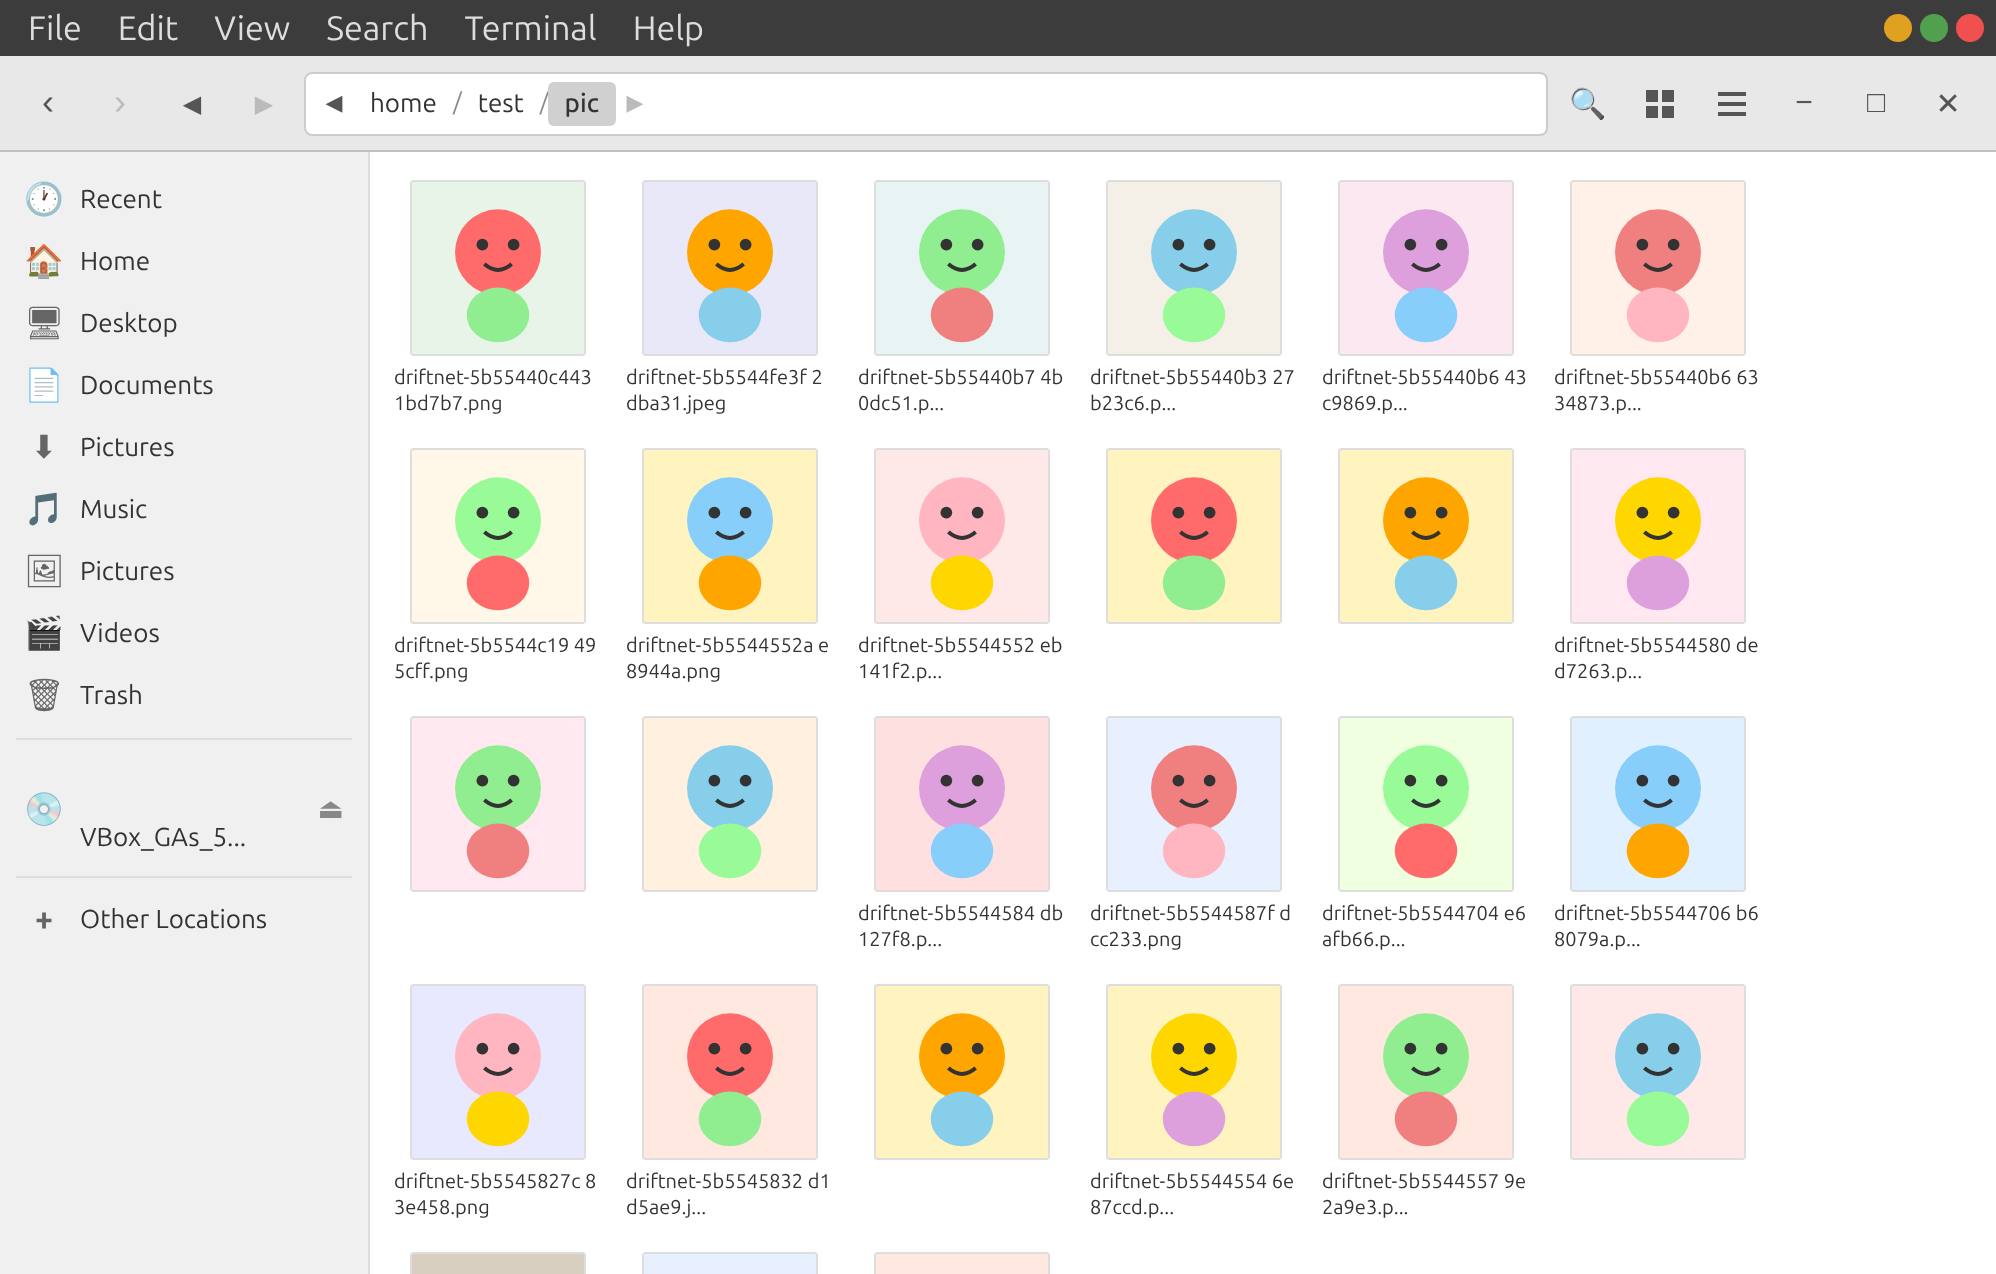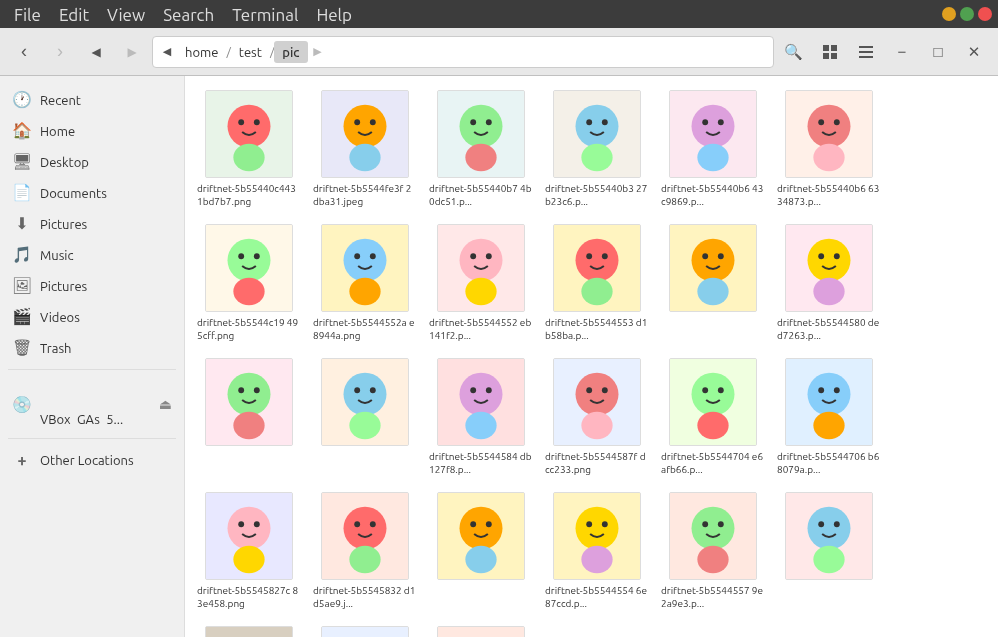--- a/index.html
+++ b/index.html
@@ -446,22 +446,20 @@
         <div class="file-thumb" style="background: rgb(255, 244, 192);">
           <svg viewBox="0 0 88 88" width="88" height="88">
             <rect width="88" height="88" fill="#fff4c0"></rect>
             <circle cx="44" cy="36" r="22" fill="#ff6b6b"></circle>
             <circle cx="36" cy="32" r="3" fill="#333"></circle>
             <circle cx="52" cy="32" r="3" fill="#333"></circle>
             <path d="M 37 42 Q 44 48 51 42" stroke="#333" stroke-width="2" fill="none"></path>
             <ellipse cx="44" cy="68" rx="16" ry="14" fill="#90ee90"></ellipse>
           </svg>
         </div>
-        <div class="file-name">driftnet-5b5544553
-d1b58ba.p...</div>
       </div>
       <div class="file-item">
         <div class="file-thumb" style="background: rgb(255, 244, 192);">
           <svg viewBox="0 0 88 88" width="88" height="88">
             <rect width="88" height="88" fill="#fff4c0"></rect>
             <circle cx="44" cy="36" r="22" fill="#ffa500"></circle>
             <circle cx="36" cy="32" r="3" fill="#333"></circle>
             <circle cx="52" cy="32" r="3" fill="#333"></circle>
             <path d="M 37 42 Q 44 48 51 42" stroke="#333" stroke-width="2" fill="none"></path>
             <ellipse cx="44" cy="68" rx="16" ry="14" fill="#87ceeb"></ellipse>

